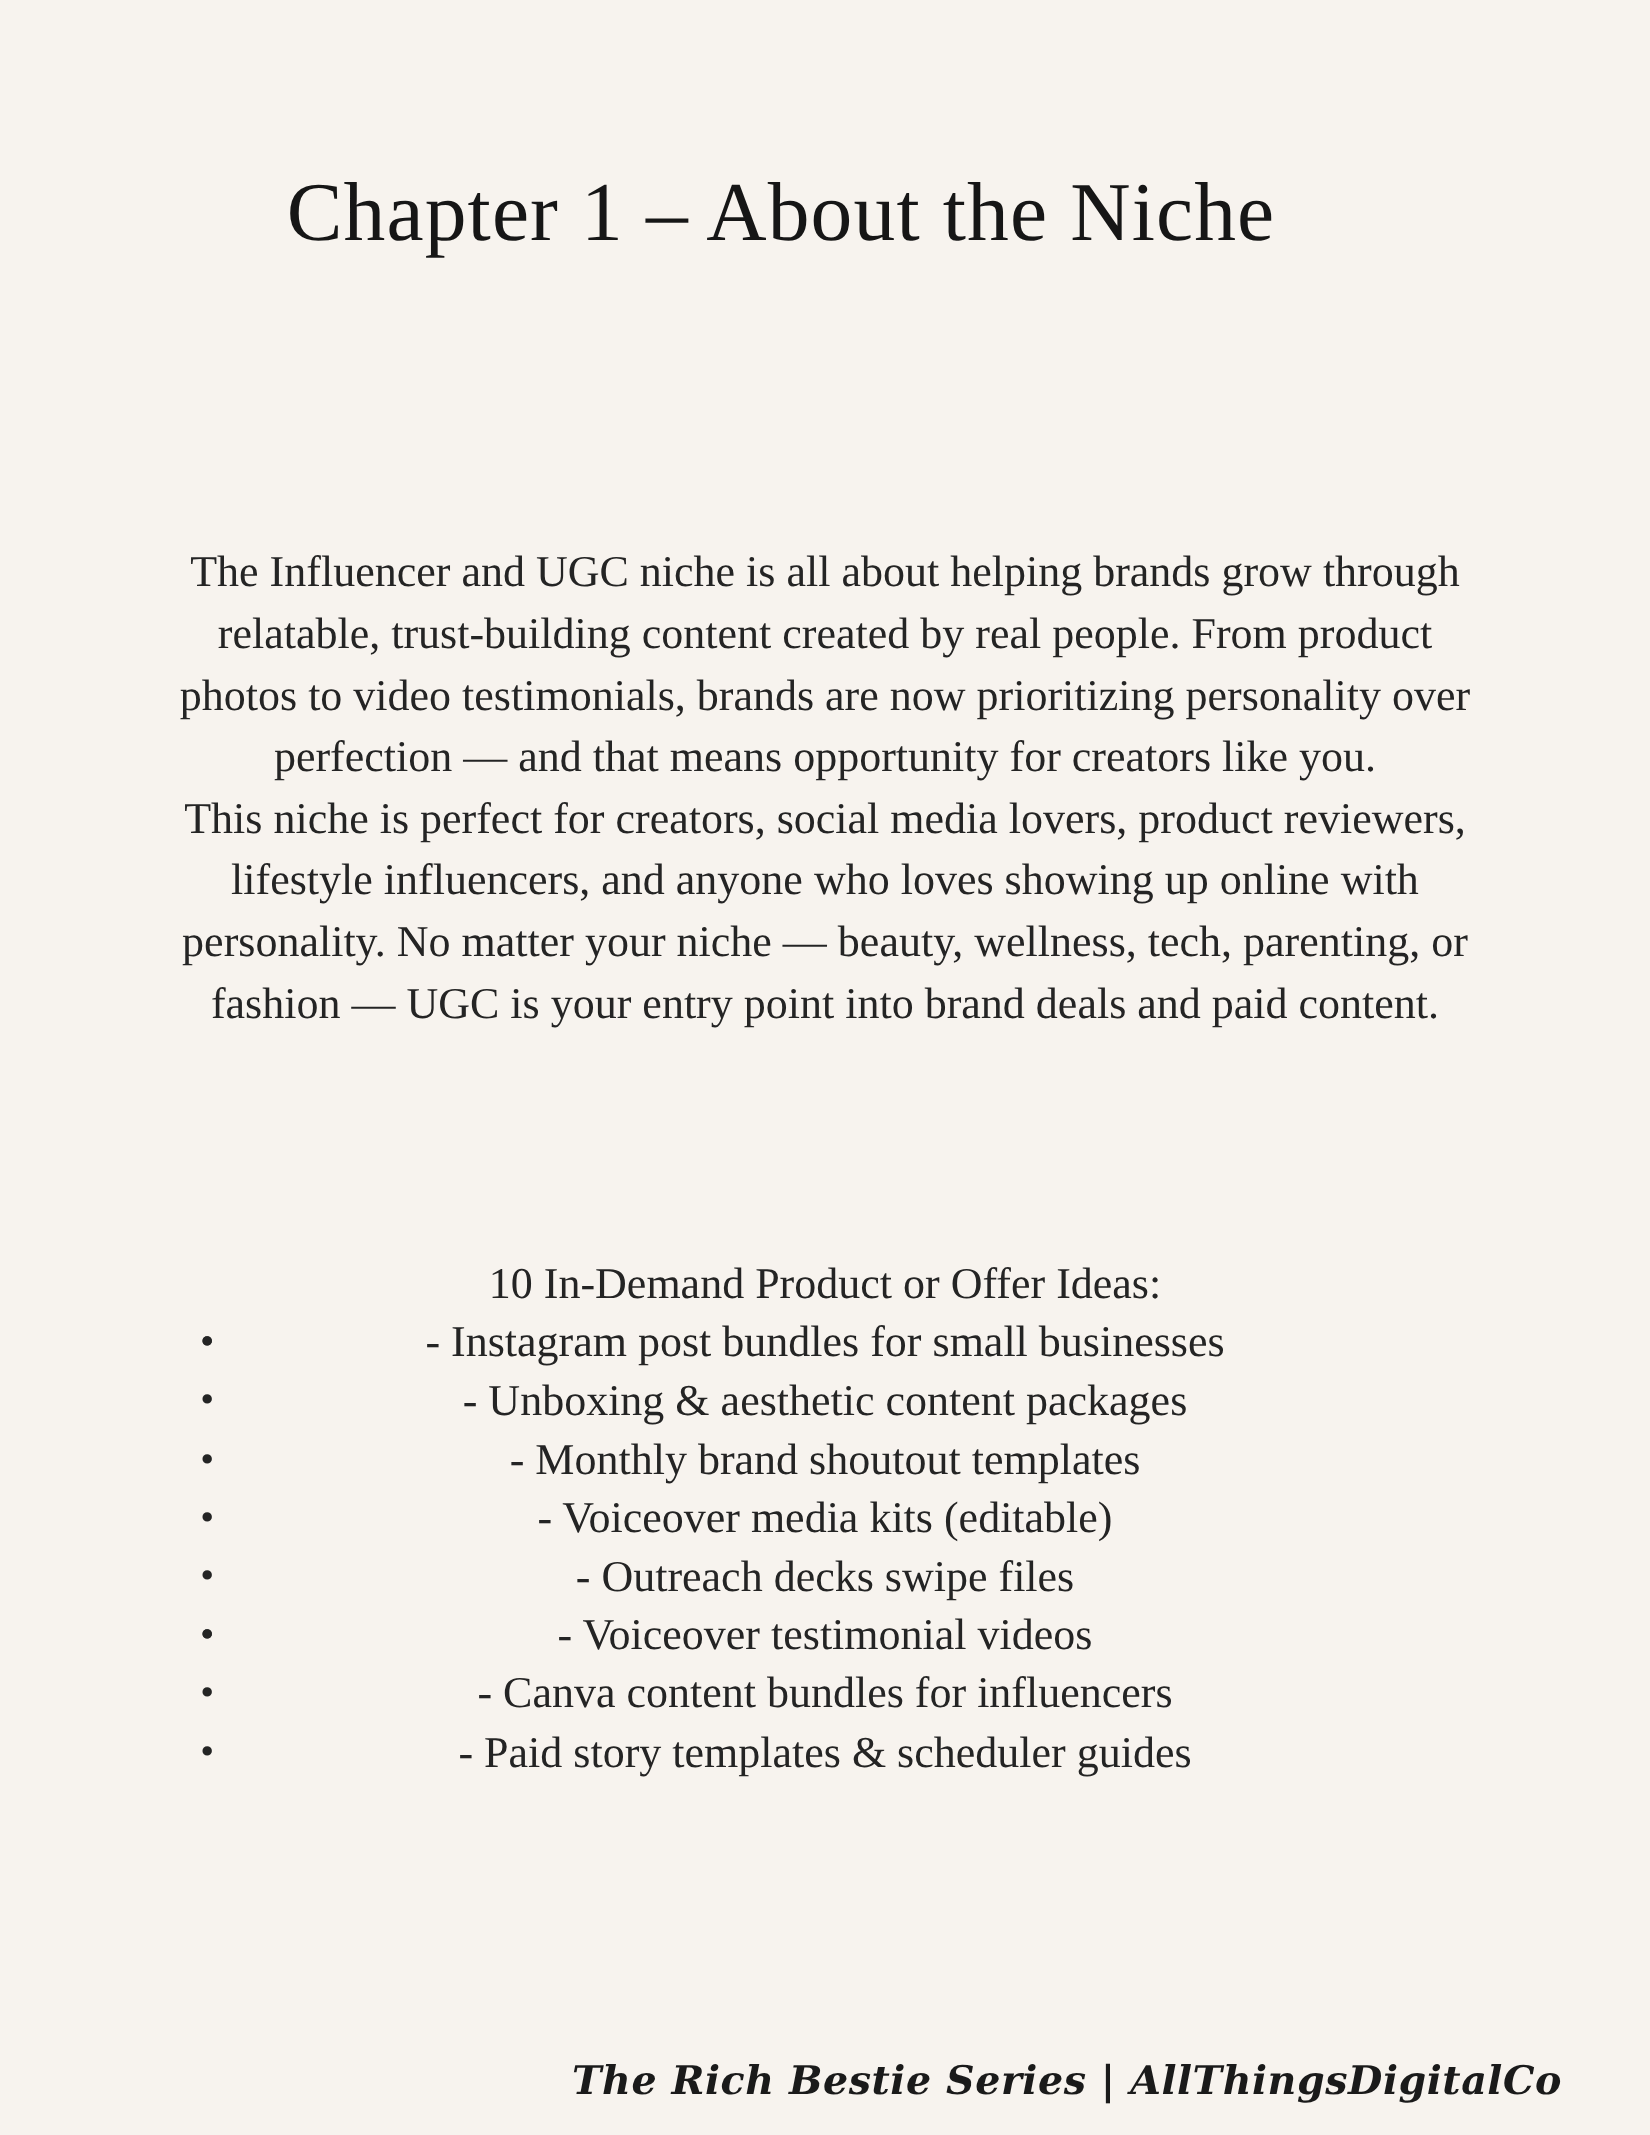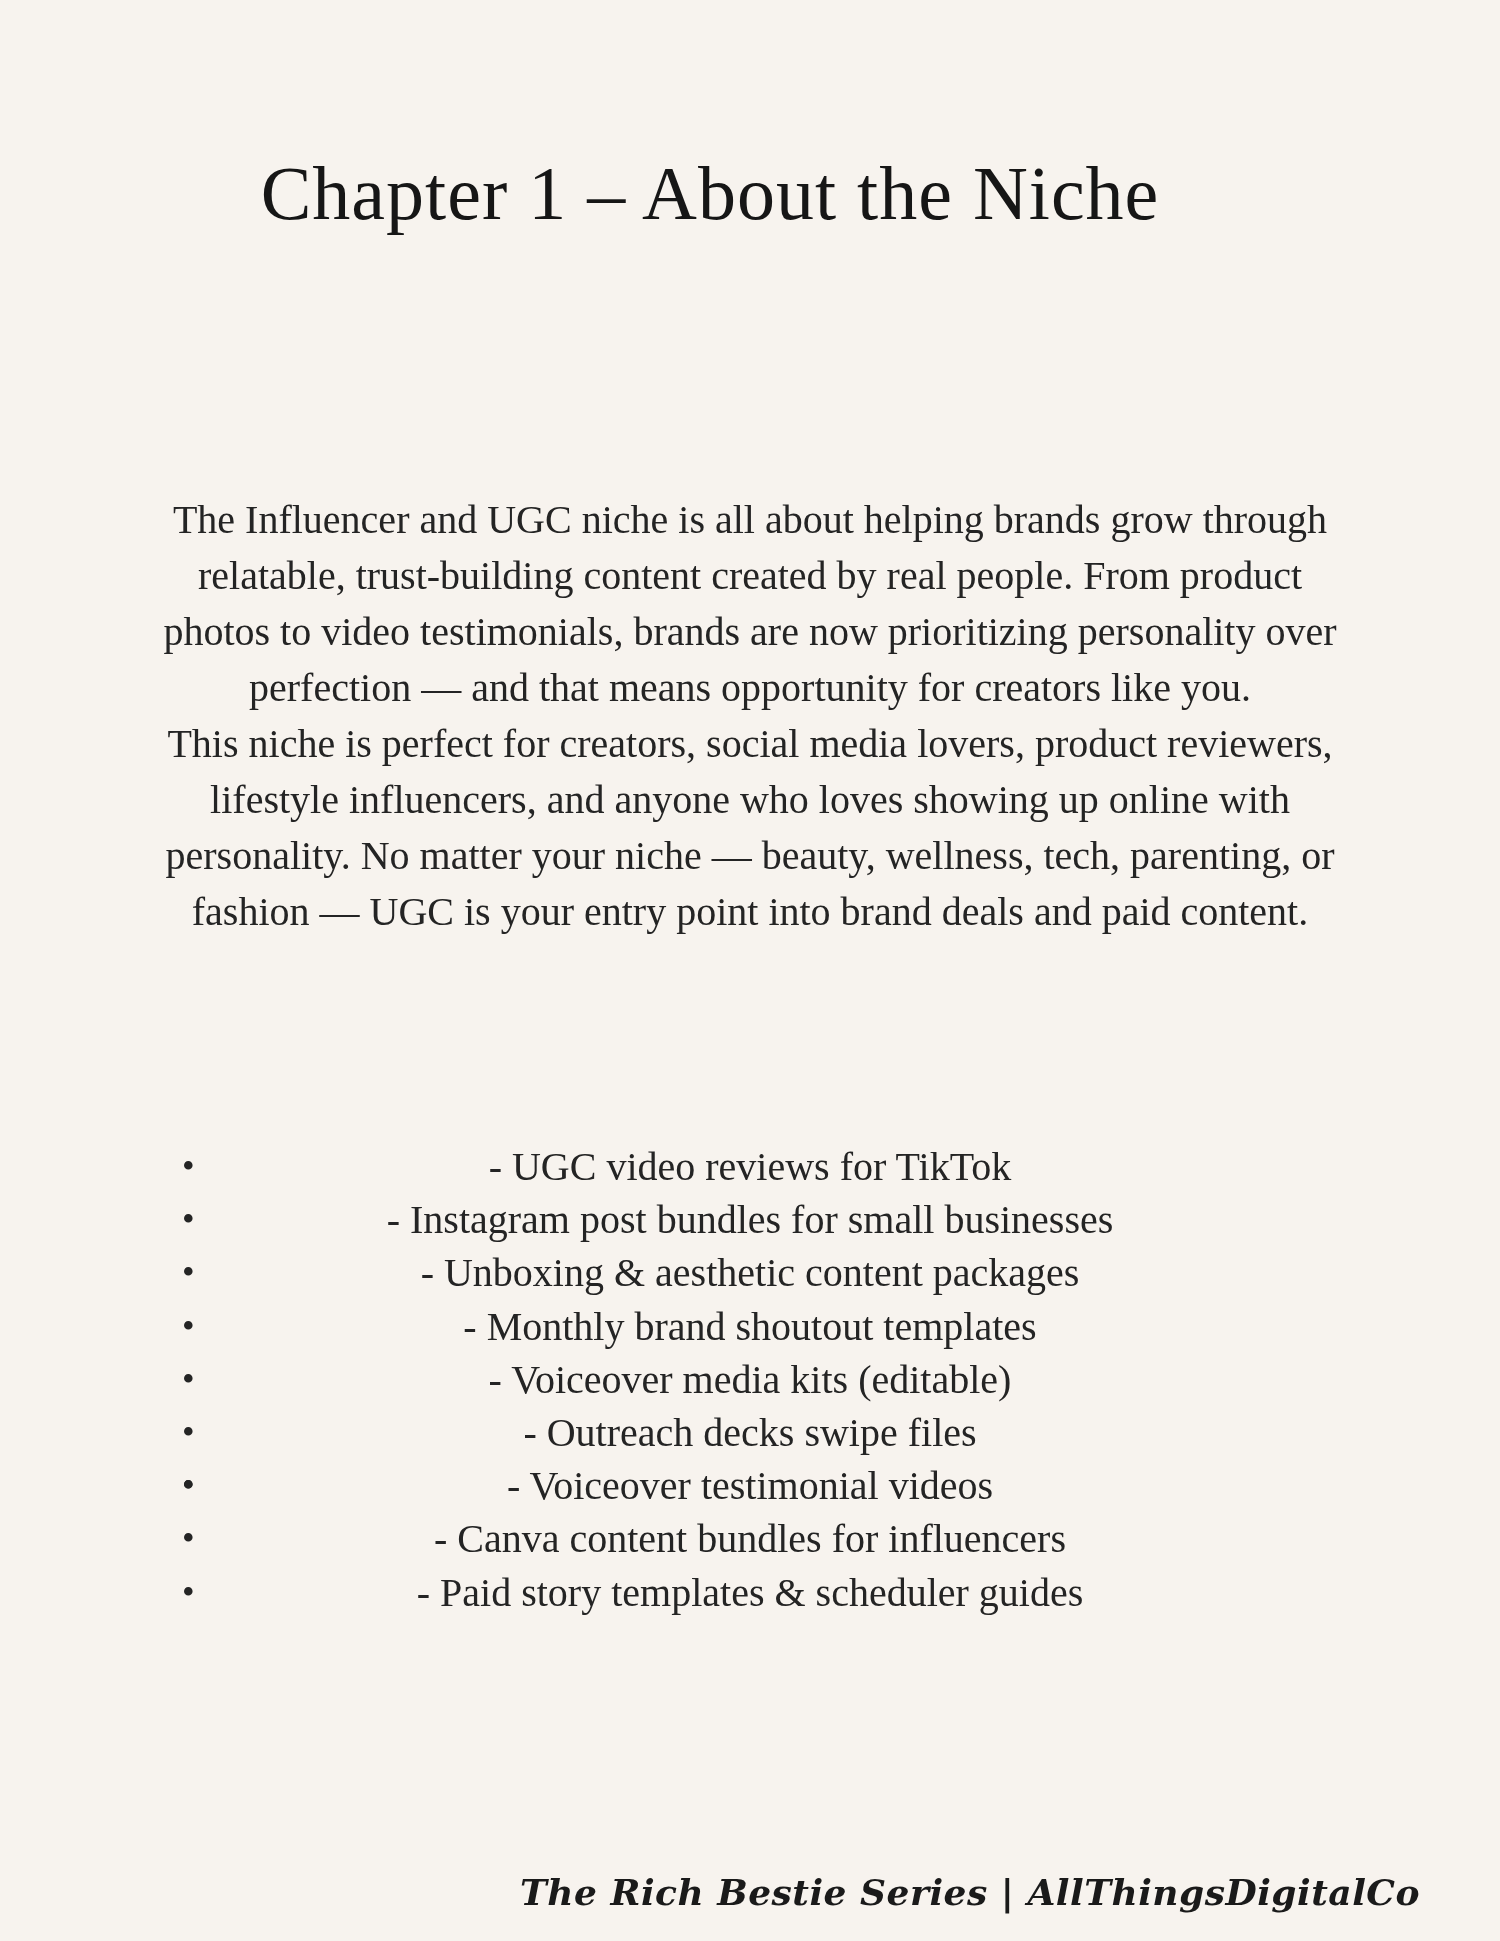--- a/index.html
+++ b/index.html
@@ -93,24 +93,24 @@
 <div class="page">
 
   <h1 class="doc-title">Chapter 1 – About the Niche</h1>
 
   <div class="body-text">
     <p>The Influencer and UGC niche is all about helping brands grow through relatable, trust-building content created by real people. From product photos to video testimonials, brands are now prioritizing personality over perfection — and that means opportunity for creators like you.</p>
     <p>This niche is perfect for creators, social media lovers, product reviewers, lifestyle influencers, and anyone who loves showing up online with personality. No matter your niche — beauty, wellness, tech, parenting, or fashion — UGC is your entry point into brand deals and paid content.</p>
   </div>
 
   <div class="list-section">
+    <p class="list-heading">10 In-Demand Product or Offer Ideas:</p>
 
     <div class="list-row">
       <span class="bullet">•</span>
-      <span>- UGC video reviews for TikTok</span>
     </div>
     <div class="list-row">
       <span class="bullet">•</span>
       <span>- Instagram post bundles for small businesses</span>
     </div>
     <div class="list-row">
       <span class="bullet">•</span>
       <span>- Unboxing &amp; aesthetic content packages</span>
     </div>
     <div class="list-row">

